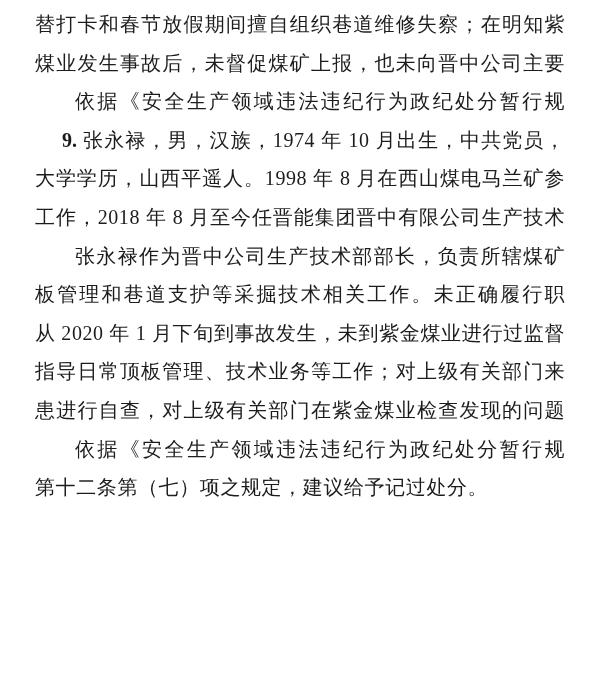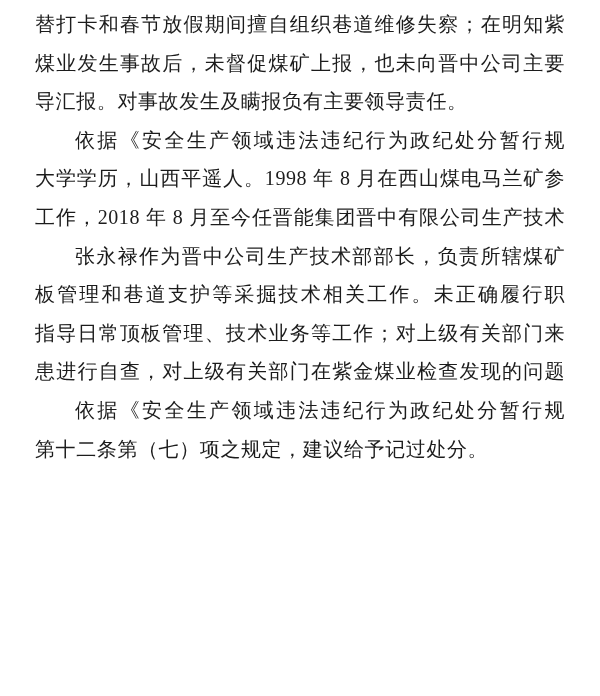--- a/index.html
+++ b/index.html
@@ -42,35 +42,36 @@
 </style>
 </head>
 <body>
 
 <div class="page">
   <div class="textblock">
 
     <div>
       <div class="line">替打卡和春节放假期间擅自组织巷道维修失察；在明知紫金</div>
       <div class="line">煤业发生事故后，未督促煤矿上报，也未向晋中公司主要领</div>
-      <div class="line plast">导汇报。对事故发生及瞒报负有主要领导责任。</div>
     </div>
 
     <div>
       <div class="line ind2">依据《安全生产领域违法违纪行为政纪处分暂行规定》</div>
     </div>
 
     <div>
+      <div class="line indnum"><span class="num">9.</span><span> 张永禄，男，汉族，1974 年 10 月出生，中共党员，</span></div>
       <div class="line">大学学历，山西平遥人。1998 年 8 月在西山煤电马兰矿参加</div>
       <div class="line">工作，2018 年 8 月至今任晋能集团晋中有限公司生产技术部</div>
     </div>
 
     <div>
       <div class="line ind2">张永禄作为晋中公司生产技术部部长，负责所辖煤矿顶</div>
       <div class="line">板管理和巷道支护等采掘技术相关工作。未正确履行职责，</div>
+      <div class="line">从 2020 年 1 月下旬到事故发生，未到紫金煤业进行过监督</div>
       <div class="line">指导日常顶板管理、技术业务等工作；对上级有关部门来晋</div>
       <div class="line">患进行自查，对上级有关部门在紫金煤业检查发现的问题不</div>
     </div>
 
     <div>
       <div class="line ind2">依据《安全生产领域违法违纪行为政纪处分暂行规定》</div>
       <div class="line plast">第十二条第（七）项之规定，建议给予记过处分。</div>
     </div>
 
   </div>

